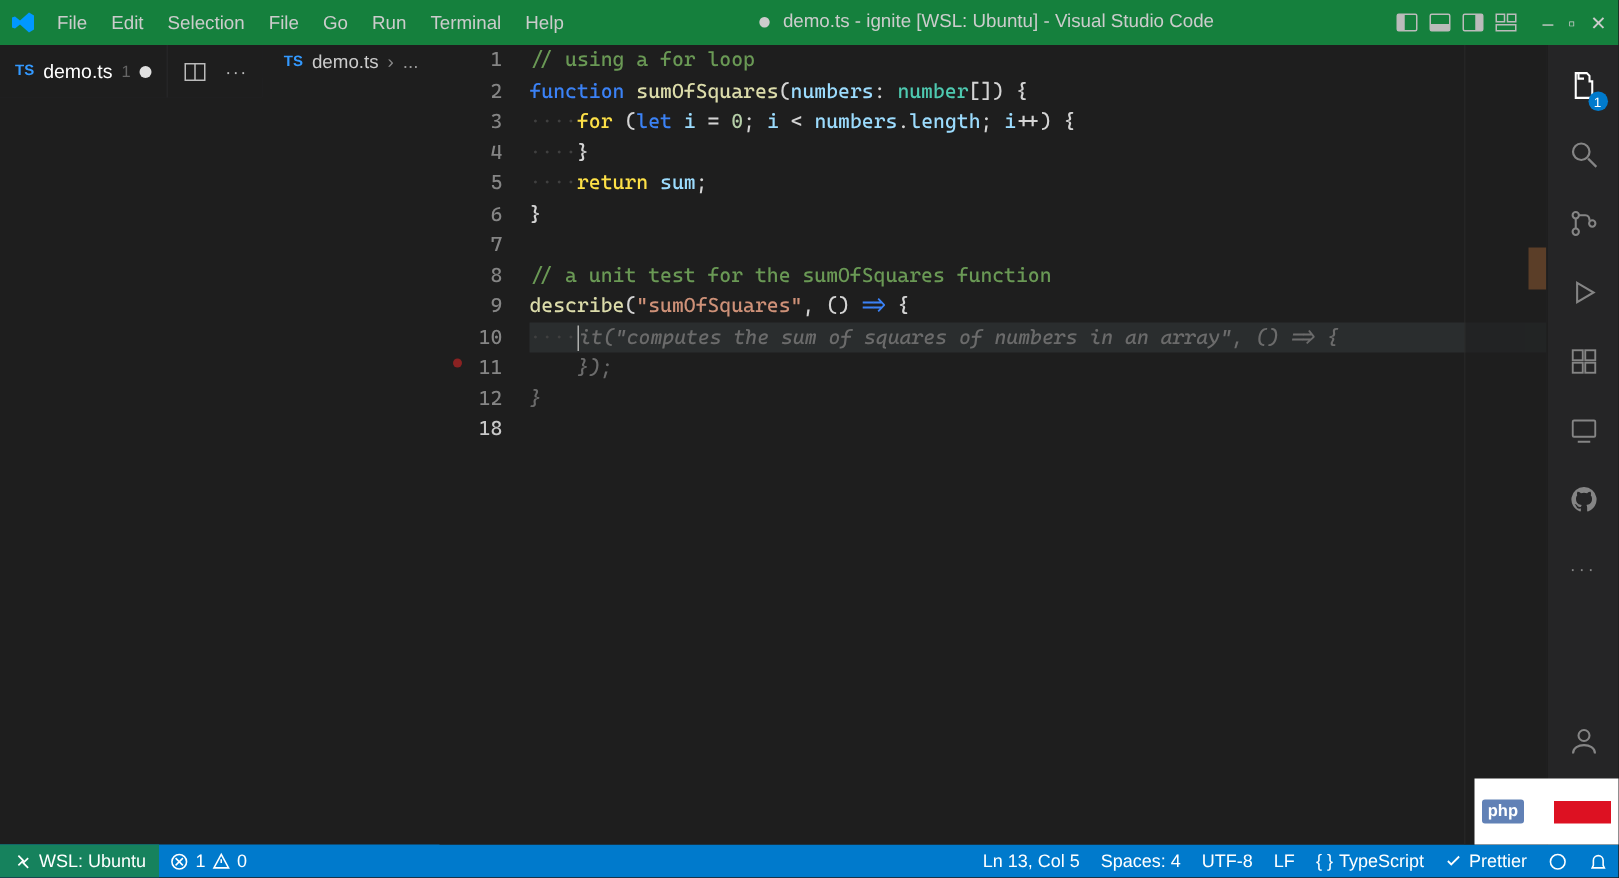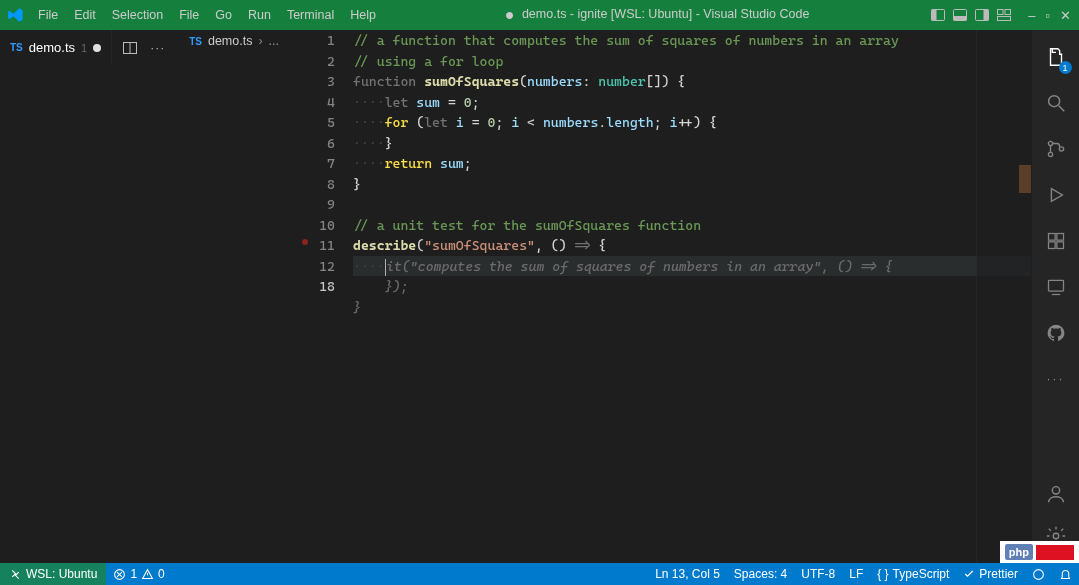--- a/index.html
+++ b/index.html
@@ -119,23 +119,23 @@
     top: 209px;
     width: 6px; height: 6px;
     background: #8a2222;
     border-radius: 50%;
   }
   .code-area { flex: 1; position: relative; }
   .code-line { height: 20.5px; white-space: pre; }
   .current-line { background: #2a2d2e; }
   .ws { color: #404040; }
   .tok-comment { color: #6a9955; }
-  .tok-keyword { color: #737373; }
+  .tok-keyword { color: #3b82f6; }
   .tok-control { color: #fde047; }
-  .tok-func { color: #dcdcaa; font-weight: bold; }
+  .tok-func { color: #dcdcaa; }
   .tok-var { color: #9cdcfe; }
   .tok-type { color: #4ec9b0; }
   .tok-num { color: #b5cea8; }
   .tok-str { color: #ce9178; }
   .tok-plain { color: #d4d4d4; }
   .tok-ghost { color: #6b6b6b; font-style: italic; }
   .cursor { display: inline-block; width: 1.5px; height: 17px; background: #aeafad; vertical-align: middle; }
 
   .minimap {
     position: absolute;
@@ -210,24 +210,24 @@
     gap: 4px;
   }
   .status-item.remote { background: #16825d; padding: 0 9px; }
   .status-spacer { flex: 1; }
 
   .php-badge {
     position: absolute;
     right: 0;
     bottom: 22px;
     background: #fff;
-    padding: 3px 5px;
-    display: flex;
-    align-items: center;
-    gap: 3px;
+    padding: 14px 5px;
+    display: flex;
+    align-items: center;
+    gap: 20px;
     font-size: 11px;
     z-index: 10;
   }
   .php-blue {
     background: #6181b6;
     color: #fff;
     padding: 2px 4px;
     font-weight: bold;
     border-radius: 2px;
   }
@@ -332,24 +332,22 @@
         <div class="line-no">6</div>
         <div class="line-no">7</div>
         <div class="line-no">8</div>
         <div class="line-no">9</div>
         <div class="line-no">10</div>
         <div class="line-no">11</div>
         <div class="line-no">12</div>
         <div class="line-no active">18</div>
       </div>
       <div class="code-area">
-        <div class="code-line"><span class="tok-comment">// a function that computes the sum of squares of numbers in an array</span></div>
         <div class="code-line"><span class="tok-comment">// using a for loop</span></div>
         <div class="code-line"><span class="tok-keyword">function</span> <span class="tok-func">sumOfSquares</span><span class="tok-plain">(</span><span class="tok-var">numbers</span><span class="tok-plain">: </span><span class="tok-type">number</span><span class="tok-plain">[]) {</span></div>
-        <div class="code-line"><span class="ws">····</span><span class="tok-keyword">let</span> <span class="tok-var">sum</span><span class="tok-plain"> = </span><span class="tok-num">0</span><span class="tok-plain">;</span></div>
         <div class="code-line"><span class="ws">····</span><span class="tok-control">for</span><span class="tok-plain"> (</span><span class="tok-keyword">let</span> <span class="tok-var">i</span><span class="tok-plain"> = </span><span class="tok-num">0</span><span class="tok-plain">; </span><span class="tok-var">i</span><span class="tok-plain"> &lt; </span><span class="tok-var">numbers</span><span class="tok-plain">.</span><span class="tok-var">length</span><span class="tok-plain">; </span><span class="tok-var">i</span><span class="tok-plain">++) {</span></div>
         <div class="code-line"><span class="ws">····</span><span class="tok-plain">}</span></div>
         <div class="code-line"><span class="ws">····</span><span class="tok-control">return</span> <span class="tok-var">sum</span><span class="tok-plain">;</span></div>
         <div class="code-line"><span class="tok-plain">}</span></div>
         <div class="code-line"><span></span></div>
         <div class="code-line"><span class="tok-comment">// a unit test for the sumOfSquares function</span></div>
         <div class="code-line"><span class="tok-func">describe</span><span class="tok-plain">(</span><span class="tok-str">"sumOfSquares"</span><span class="tok-plain">, () </span><span class="tok-keyword">=&gt;</span><span class="tok-plain"> {</span></div>
         <div class="code-line current-line"><span class="ws">····</span><span class="cursor"></span><span class="tok-ghost">it("computes the sum of squares of numbers in an array", () =&gt; {</span></div>
         <div class="code-line"><span class="tok-ghost">    });</span></div>
         <div class="code-line"><span class="tok-ghost">}</span></div>

